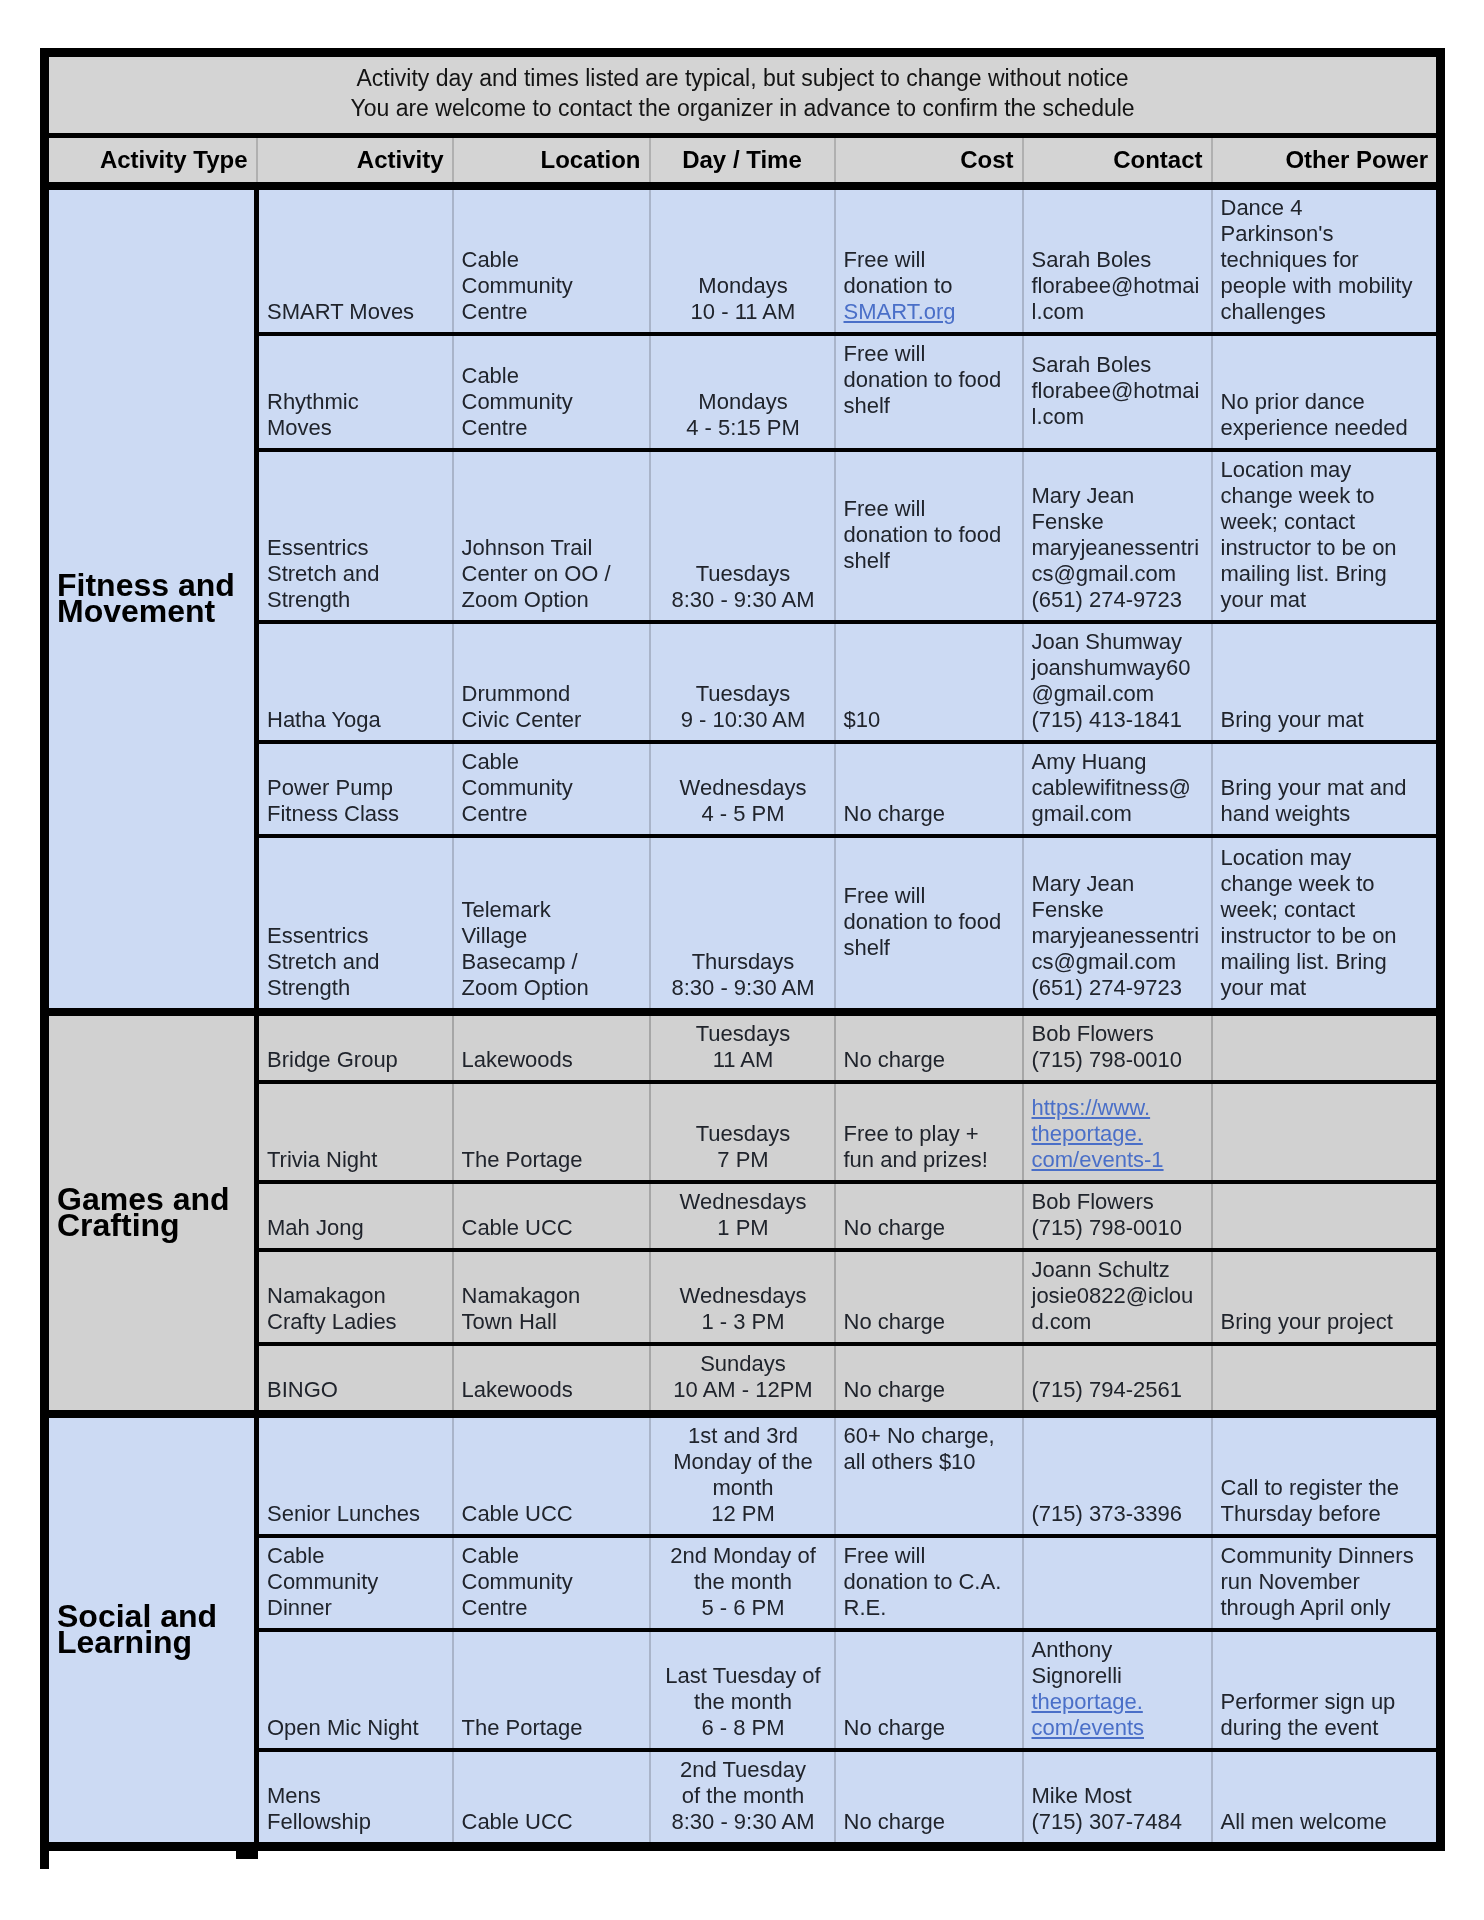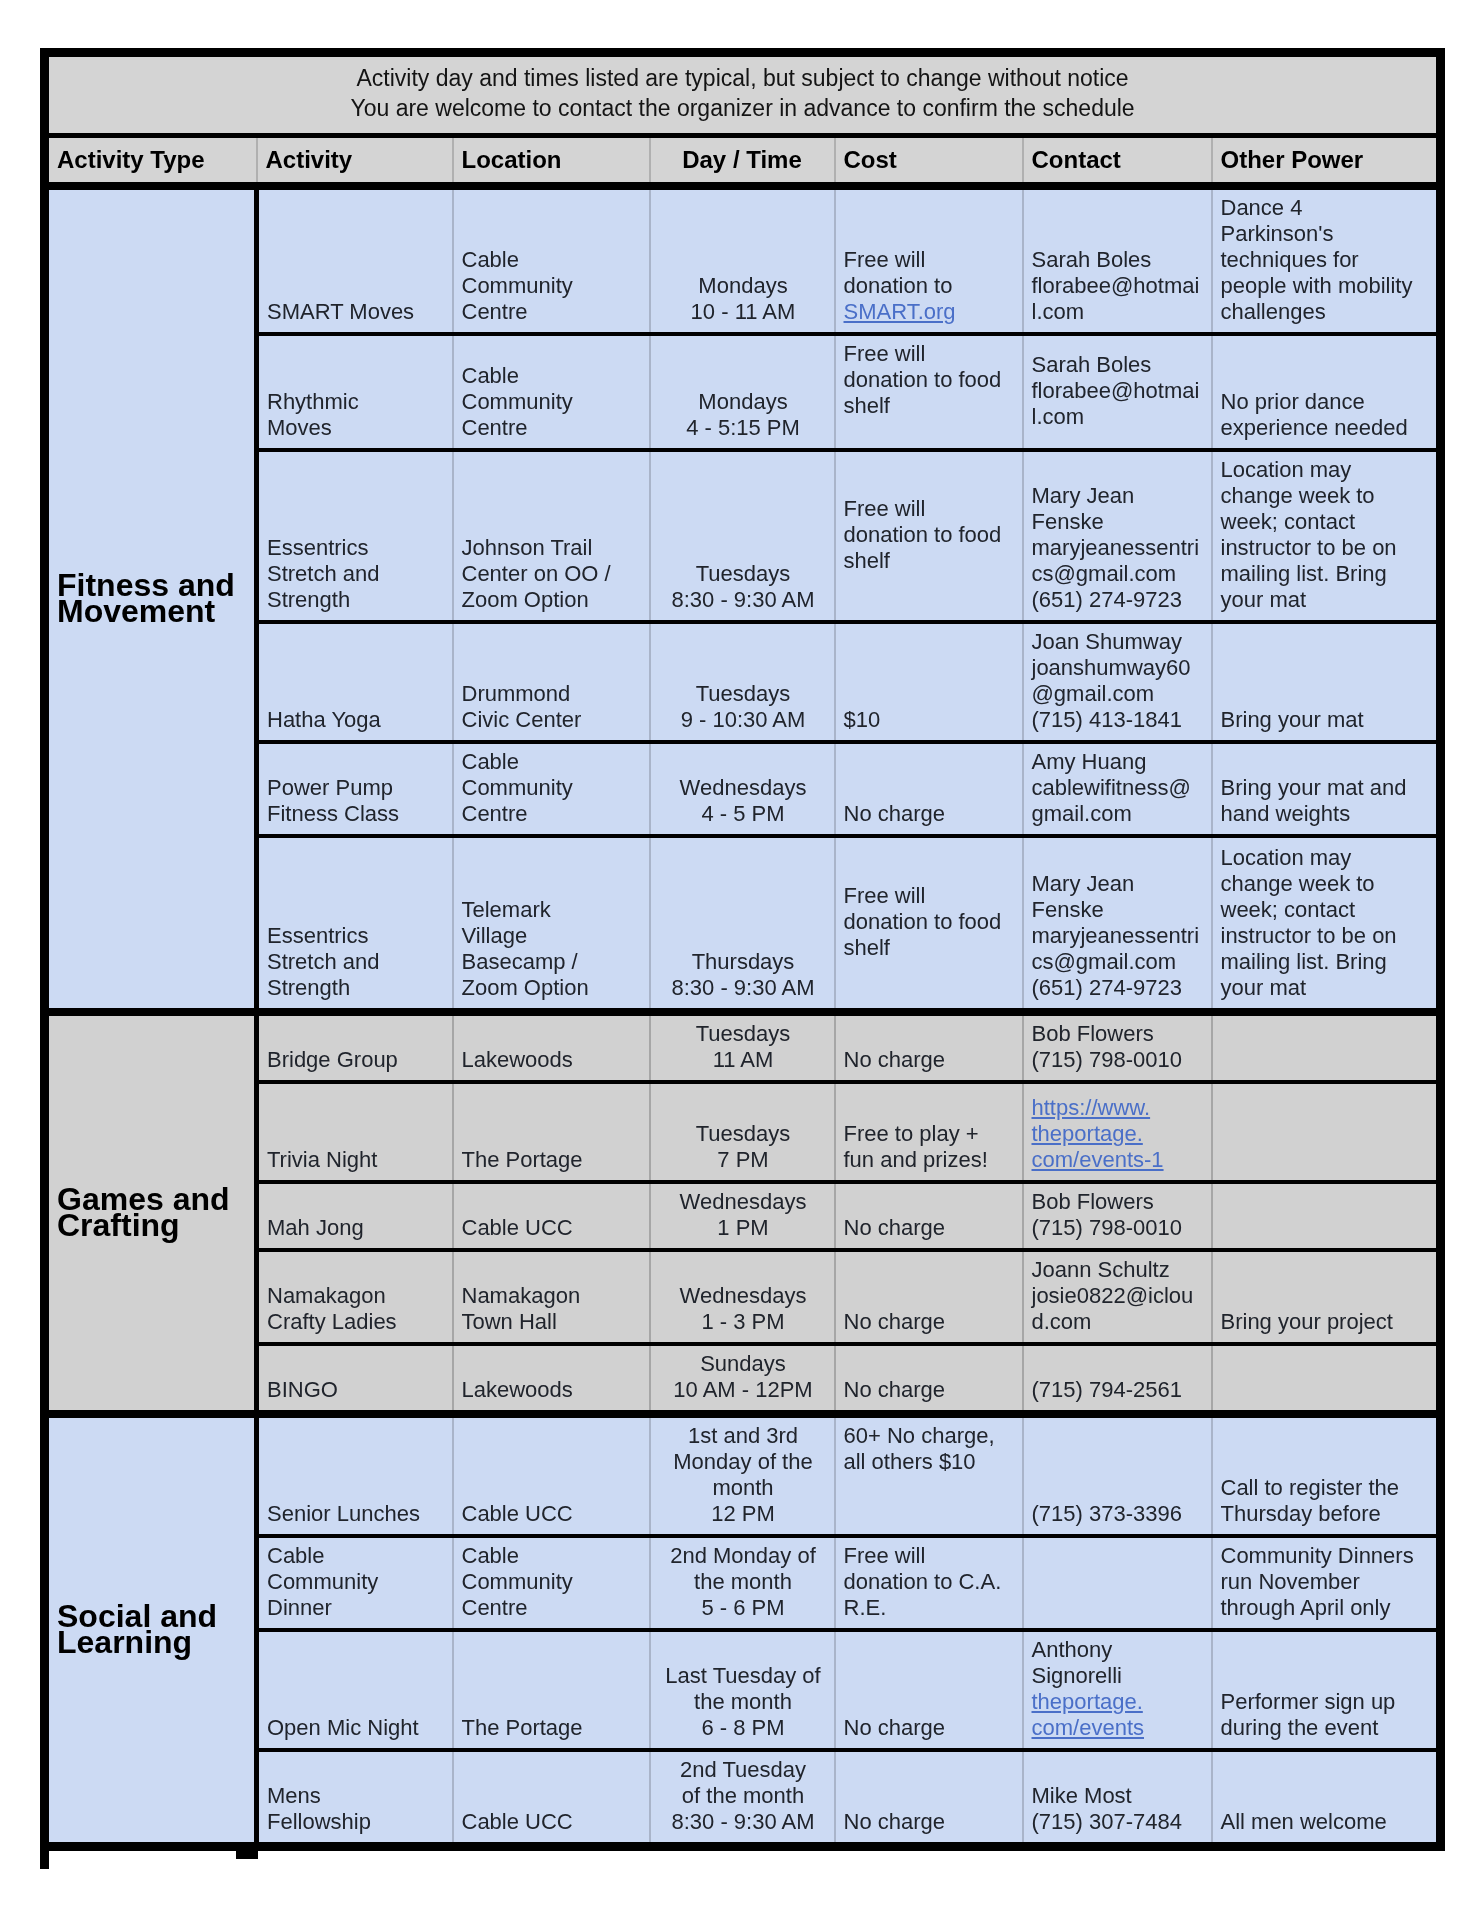--- a/index.html
+++ b/index.html
@@ -17,21 +17,21 @@
   
   .banner-cell{
     background:#d4d4d4;border-bottom:5px solid #000;
     text-align:center;padding:7px 10px 9px 10px;
     font-size:23px;line-height:1.3;color:#141414;
   }
   
   th{
     background:#d4d4d4;border-bottom:6px solid #000;
     font-size:24px;font-weight:bold;color:#000;
-    text-align:left;vertical-align:middle;
+    text-align:right;vertical-align:middle;
     padding:4px 8px;height:36px;
   }
   th + th{border-left:2px solid #b0b0b0;}
   th.c-day-time{text-align:center;}
 
   
   tbody{border-top:8px solid #000;}
   td{
     border-top:4px solid #000;
     vertical-align:bottom;

